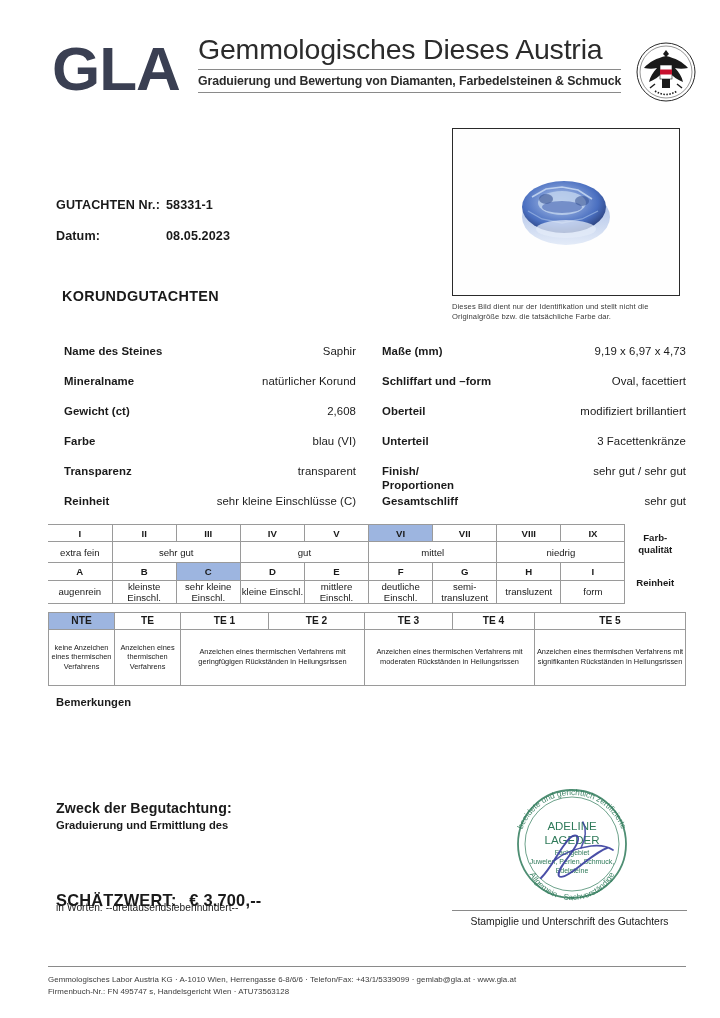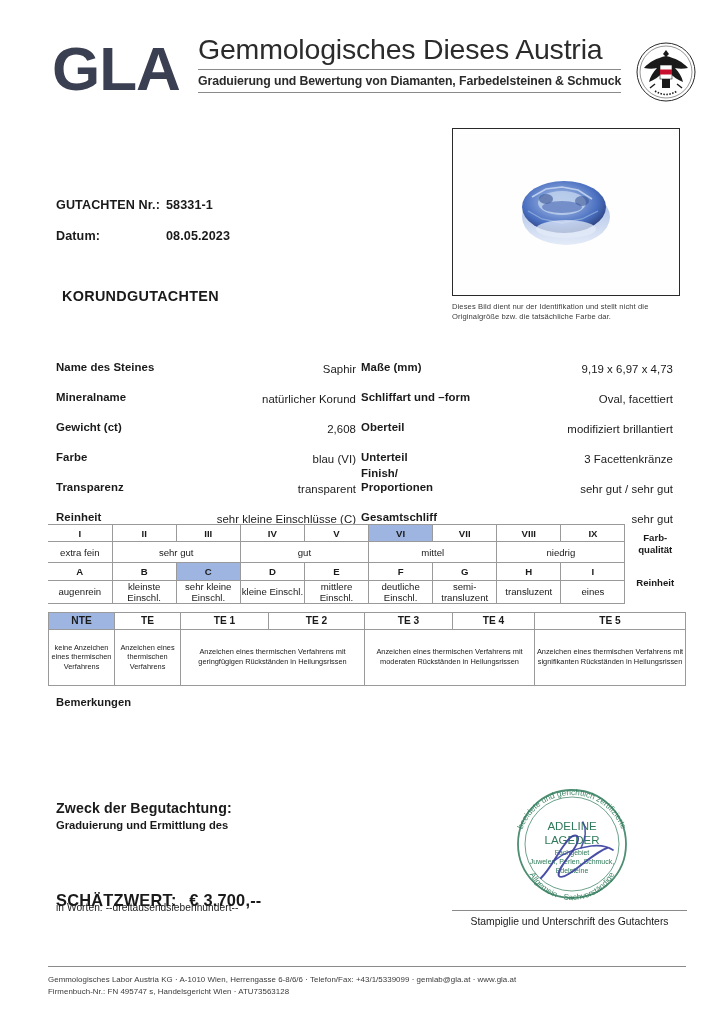--- a/index.html
+++ b/index.html
@@ -49,24 +49,24 @@
     border: 1.4px solid #2a2a2a; background: #fefefe;
     display: flex; align-items: center; justify-content: center;
   }
   .gem-caption {
     position: absolute; left: 452px; top: 302px; width: 232px;
     font-size: 7.6px; color: #3a3a3a; line-height: 1.38; letter-spacing: 0.1px;
   }
 
   
   .props-left { position: absolute; left: 56px; top: 345px; width: 300px; }
-  .props-right { position: absolute; left: 361px; top: 345px; width: 312px; }
+  .props-right { position: absolute; left: 374px; top: 345px; width: 312px; }
   .prop-row {
-    display: flex; justify-content: space-between; align-items: flex-end;
-    font-size: 11.4px; height: 30px;
+    display: flex; justify-content: space-between; align-items: flex-start;
+    font-size: 11.4px; height: 30px; margin-left: 8px;
   }
   .prop-label { font-weight: bold; color: #1a1a1a; letter-spacing: 0.05px; line-height: 1.22; }
   .prop-value { font-weight: normal; color: #1a1a1a; text-align: right; letter-spacing: 0.05px; }
 
   
   .grade-tables { position: absolute; left: 48px; top: 524px; width: 637px; }
   .gtable { width: 100%; border-collapse: collapse; table-layout: fixed; }
   .gtable td {
     border: 0.8px solid #9a9a9a;
     text-align: center; vertical-align: middle;
@@ -311,21 +311,21 @@
       </tr>
       <tr class="grade-body">
         <td class="no-l">augenrein</td>
         <td>kleinste Einschl.</td>
         <td>sehr kleine Einschl.</td>
         <td>kleine Einschl.</td>
         <td>mittlere Einschl.</td>
         <td>deutliche Einschl.</td>
         <td>semi-transluzent</td>
         <td>transluzent</td>
-        <td>eines</td>
+        <td>form</td>
       </tr>
     </tbody>
       </table>
 
     <table class="te-table">
       <colgroup>
         <col style="width:66px">
           <col style="width:66px">
           <col style="width:88px">
         <col style="width:96px">

